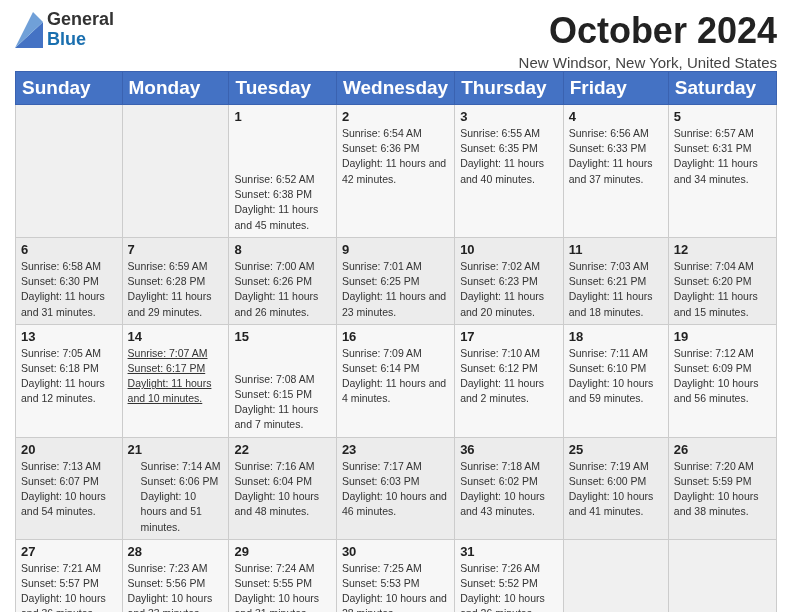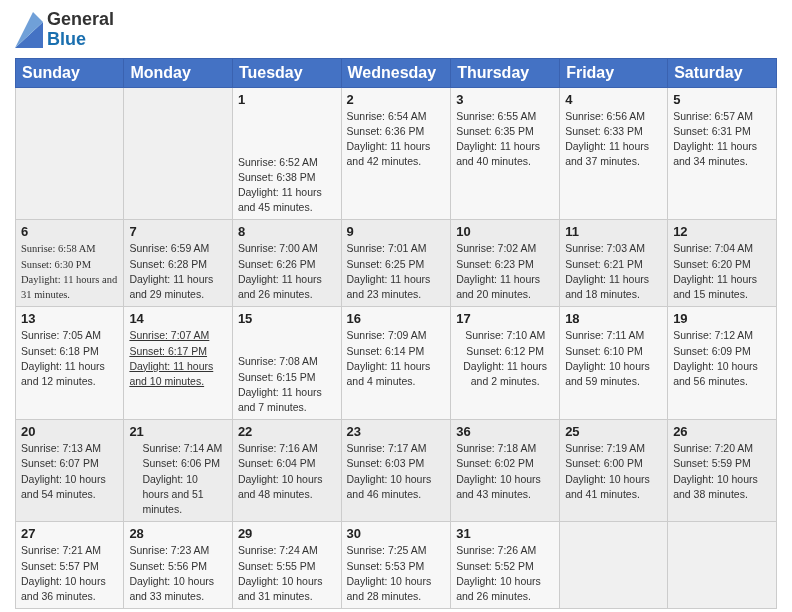--- a/index.html
+++ b/index.html
@@ -7,21 +7,20 @@
       font-family: Arial, sans-serif;
       background: #fff;
       width: 792px;
       min-height: 612px;
       padding: 10px 15px 15px 15px;
     }
     .header {
       display: flex;
       justify-content: space-between;
       align-items: flex-start;
-      margin-bottom: 8px;
     }
     .logo {
       display: flex;
       align-items: center;
       gap: 0;
     }
     .logo-text {
       display: flex;
       flex-direction: column;
       font-size: 18px;
@@ -51,21 +50,21 @@
     .calendar {
       width: 100%;
       border-collapse: collapse;
       font-size: 11px;
     }
     .calendar thead th {
       background-color: #4472c4;
       color: #fff;
       text-align: left;
       padding: 5px 6px;
-      font-size: 16px;
+      font-size: 19px;
       font-weight: bold;
       border: 1px solid #3a62b0;
     }
     .calendar tbody td {
       vertical-align: top;
       border: 1px solid #ccc;
       padding: 4px 5px;
       width: 110px;
       min-height: 80px;
       background: #fff;
@@ -99,20 +98,24 @@
   <div class="logo">
     <svg class="logo-icon" viewBox="0 0 28 36" xmlns="http://www.w3.org/2000/svg">
       <polygon points="0,36 28,10 28,36" fill="#4472c4"></polygon>
       <polygon points="0,36 18,0 28,10" fill="#70a0d8"></polygon>
     </svg>
     <div class="logo-text">
       <span class="general">General</span>
       <span class="blue">Blue</span>
     </div>
   </div>
+  <div class="title-block">
+    <div class="month-title">October 2024</div>
+    <div class="location">New Windsor, New York, United States</div>
+  </div>
 </div>
 
 <table class="calendar">
   <thead>
     <tr>
     <th>Sunday</th>
         <th>Monday</th>
         <th>Tuesday</th>
         <th>Wednesday</th>
         <th>Thursday</th>
@@ -151,21 +154,21 @@
         <td>
           <span class="day-number">5</span>
           <div class="day-info" style="white-space: pre-line;">Sunrise: 6:57 AM
 Sunset: 6:31 PM
 Daylight: 11 hours and 34 minutes.</div>
         </td>
       </tr>
       <tr>
         <td>
           <span class="day-number">6</span>
-          <div class="day-info" style="white-space: pre-line; font-family: Liberation Serif, serif;">Sunrise: 6:58 AM
+          <div class="day-info" style="white-space: pre-line;">Sunrise: 6:58 AM
 Sunset: 6:30 PM
 Daylight: 11 hours and 31 minutes.</div>
         </td>
         <td>
           <span class="day-number">7</span>
           <div class="day-info" style="white-space: pre-line;">Sunrise: 6:59 AM
 Sunset: 6:28 PM
 Daylight: 11 hours and 29 minutes.</div>
         </td>
         <td>
@@ -219,21 +222,21 @@
 Daylight: 11 hours and 7 minutes.</div>
         </td>
         <td>
           <span class="day-number">16</span>
           <div class="day-info" style="white-space: pre-line;">Sunrise: 7:09 AM
 Sunset: 6:14 PM
 Daylight: 11 hours and 4 minutes.</div>
         </td>
         <td>
           <span class="day-number">17</span>
-          <div class="day-info" style="white-space: pre-line; text-align: center;">Sunrise: 7:10 AM
+          <div class="day-info" style="white-space: pre-line;">Sunrise: 7:10 AM
 Sunset: 6:12 PM
 Daylight: 11 hours and 2 minutes.</div>
         </td>
         <td>
           <span class="day-number">18</span>
           <div class="day-info" style="white-space: pre-line;">Sunrise: 7:11 AM
 Sunset: 6:10 PM
 Daylight: 10 hours and 59 minutes.</div>
         </td>
         <td>

